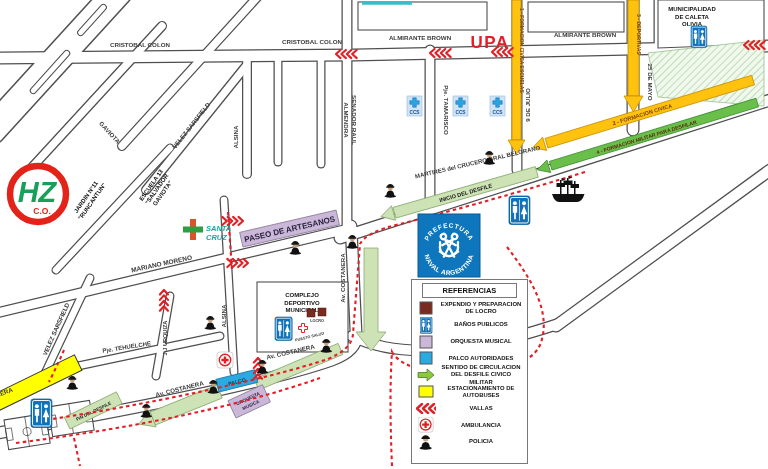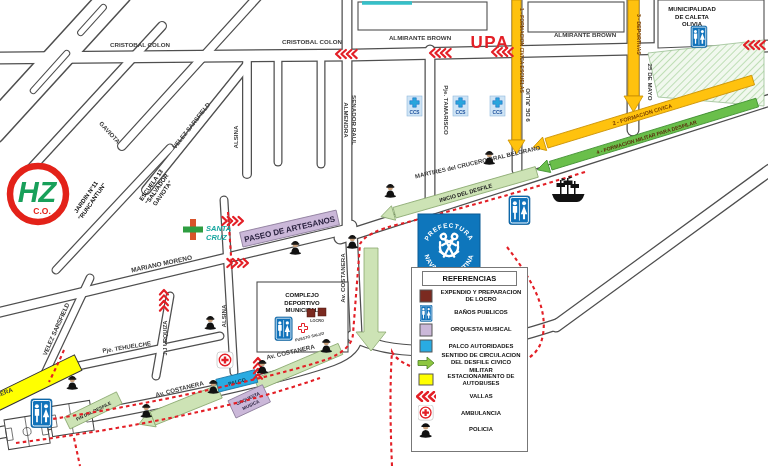--- a/index.html
+++ b/index.html
@@ -1,20 +1,20 @@
 <!DOCTYPE html>
 <html><head>
 <meta charset="utf-8">
 <style>
   html,body{margin:0;padding:0;background:#fff;}
   #stage{position:relative;width:768px;height:469px;overflow:hidden;background:#fff;
          font-family:"Liberation Sans",sans-serif;}
   svg{font-family:"Liberation Sans",sans-serif;}
   .street-label{fill:#3c3c3c;font-weight:bold;}
-  .legend{position:absolute;left:411px;top:267px;width:117px;height:185px;background:#fff;
+  .legend{position:absolute;left:411px;top:279px;width:117px;height:185px;background:#fff;
           border:1px solid #777;box-sizing:border-box;display:flex;flex-direction:column;
           padding:3px 4px 13px;}
   .legend-title-box{border:1px solid #777;text-align:center;font-weight:bold;font-size:7.5px;
           padding:2px 0;margin:0 6px 2px;color:#111;}
   .legend-row{display:flex;align-items:center;gap:3px;flex:1;min-height:0;}
   .legend-icon{width:20px;display:flex;justify-content:center;align-items:center;flex:none;}
   .legend-label{flex:1;text-align:center;font-size:5.9px;font-weight:bold;line-height:1.2;color:#111;}
 </style>
 </head>
 <body>

